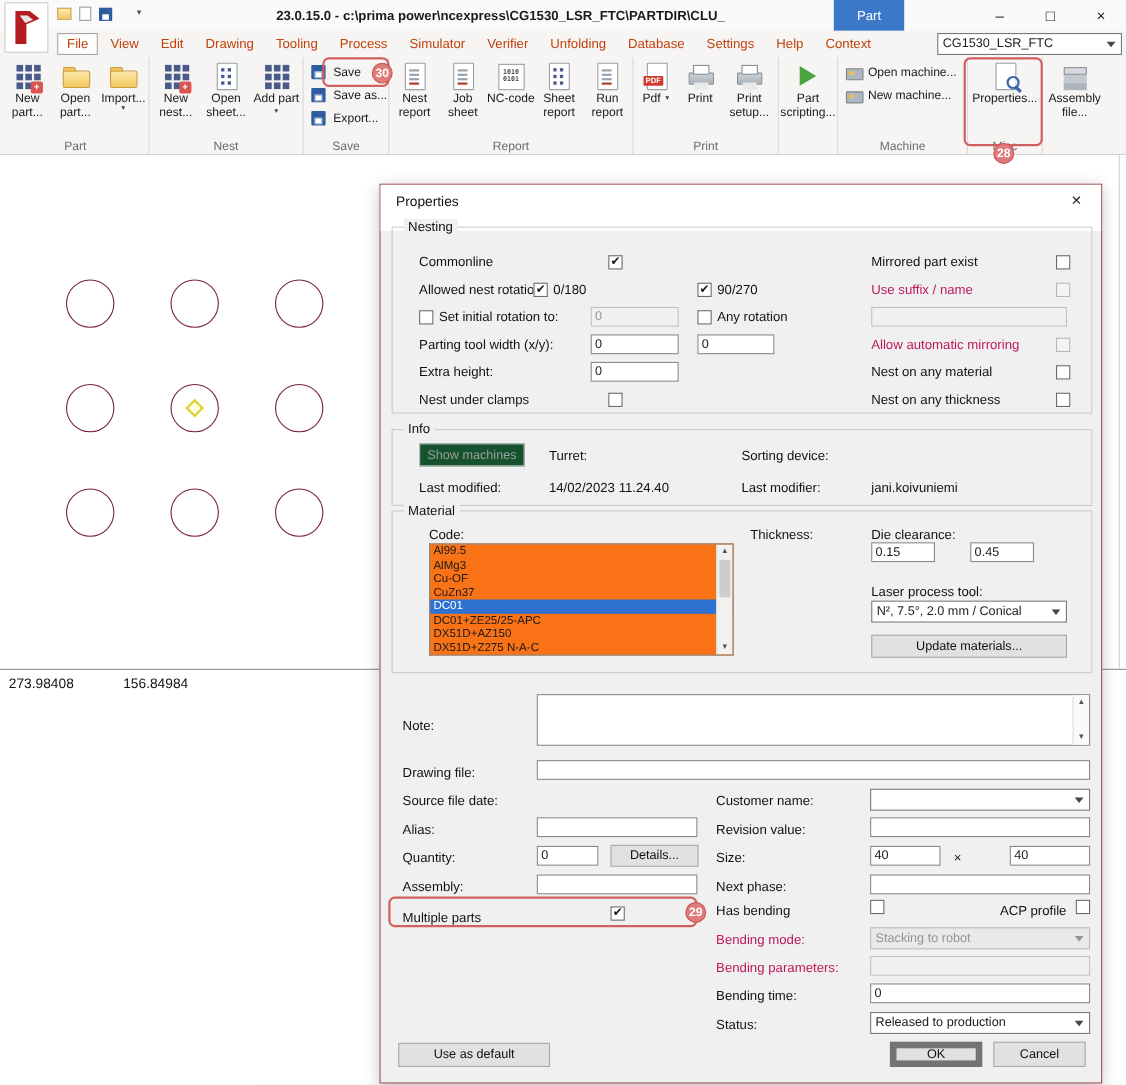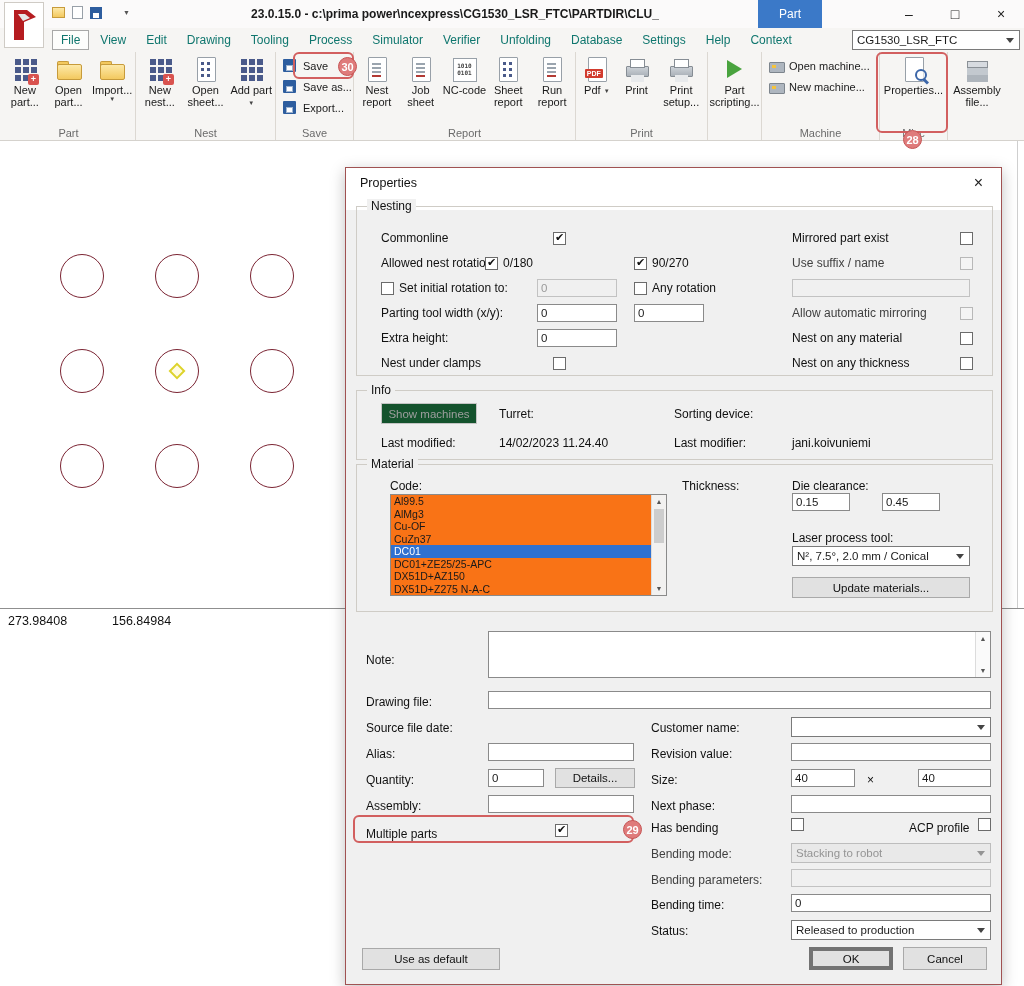--- a/index.html
+++ b/index.html
@@ -15,21 +15,21 @@
 .qa3{width:12px;height:12px;background:#2d5d9e;display:inline-block;position:relative}
 .qa3::after{content:"";position:absolute;left:3px;top:6px;width:6px;height:5px;background:#fff}
 .qacaret{font-size:7px;color:#555;margin-left:14px}
 #wtitle{position:absolute;left:230px;top:7px;width:450px;text-align:center;font-weight:600;font-size:12px;white-space:nowrap}
 #parttab{position:absolute;left:758px;top:0;width:64px;height:28px;background:#3b79c8;color:#fff;text-align:center;line-height:28px;font-size:12px}
 #wctrls{position:absolute;right:0;top:0;display:flex}
 .wbtn{width:46px;height:28px;text-align:center;line-height:28px;font-size:14px;color:#222}
 
 
 #menubar{position:absolute;left:0;top:28px;width:1024px;height:24px;background:#f6f5f3;display:flex;align-items:center;padding-left:52px;gap:2px}
-.mitem{padding:3px 9px;font-size:12px;color:#0f766e;white-space:nowrap}
+.mitem{padding:3px 9px;font-size:12px;color:#c2410c;white-space:nowrap}
 .mitem.active{border:1px solid #a8a8a8;background:#fdfdfc;padding:2px 8px}
 #machinecombo{position:absolute;right:4px;top:2px;width:168px;height:20px}
 
 
 #ribbon{position:absolute;left:0;top:52px;width:1024px;height:89px;background:#f6f5f3;border-bottom:1px solid #d5d2cd;display:flex;padding-left:2px}
 .rgroup{position:relative;height:100%;border-right:1px solid #dcd8d2;padding:1px 1px 13px;flex:none}
 .glabel{position:absolute;bottom:1px;left:0;right:0;text-align:center;font-size:11px;color:#6b6b6b}
 .bigrow{display:flex}
 .bbtn{display:flex;flex-direction:column;align-items:center;padding-top:3px}
 .blabel{font-size:11px;line-height:1.12;text-align:center;color:#1a1a1a;margin-top:2px;word-break:break-word}
@@ -72,29 +72,29 @@
 .coord{position:absolute;top:5px;font-size:12.5px;color:#111}
 
 
 #dlg{position:absolute;left:345px;top:167px;width:657px;height:818px;background:#f0f0f0;border:1px solid #a05252;box-shadow:0 4px 14px rgba(0,0,0,.25);z-index:10}
 #dlgtitlebar{position:absolute;left:0;top:0;width:100%;height:42px;background:#fff}
 #dlgtitle{position:absolute;left:14px;top:8px;font-size:12.5px;color:#111}
 #dlgclose{position:absolute;right:0;top:0;width:45px;height:30px;text-align:center;line-height:30px;font-size:16px;color:#222}
 .gbox{position:absolute;border:1px solid #cfccc6}
 .legend{position:absolute;top:-8px;left:10px;background:#f0f0f0;padding:0 4px;font-size:12px;color:#111;white-space:nowrap}
 .lbl{position:absolute;font-size:12px;line-height:14px;white-space:nowrap;color:#111}
-.gray{color:#404040}
+.gray{color:#be185d}
 .cb{position:absolute;width:13px;height:13px;background:#fff;border:1px solid #6b6b6b}
 .cb.checked::after{content:"✔";position:absolute;left:1px;top:-2px;font-size:11px;color:#111}
 .cb.dis{border-color:#b8b8b8;background:#f4f4f4}
 .tb{position:absolute;height:18px;background:#fff;border:1px solid #8a8a8a;font-size:11.5px;padding:0 3px;display:flex;align-items:center;white-space:nowrap;overflow:hidden}
 .tb.dis{background:#f0f0f0;border-color:#c2c2c2;color:#9a9a9a}
 .btn{position:absolute;background:#e1e1e1;border:1px solid #a9a9a9;font-size:11.5px;display:flex;align-items:center;justify-content:center;color:#111}
 .btn.dis{color:#9e9e9e;background:#14532d;border-color:#c4c4c4}
-.btn.primary{border:4px solid #737373}
+.btn.primary{border:6px solid #737373}
 .combo{position:absolute;height:20px;background:#fff;border:1px solid #7a7a7a;font-size:11.5px;display:flex;align-items:center;padding:0 20px 0 4px;white-space:nowrap;overflow:hidden}
 .combo .arr{position:absolute;right:5px;top:7px;width:0;height:0;border:4px solid transparent;border-top:5px solid #444}
 .combo.dis{background:#e9e9e9;color:#949494;border-color:#bdbdbd}
 .combo.dis .arr{border-top-color:#949494}
 .listbox{position:absolute;background:#f97316;border:1px solid #8a8a8a;overflow:hidden}
 .li{height:12.5px;line-height:12.5px;font-size:10.5px;padding-left:3px;white-space:nowrap;overflow:hidden}
 .li2{height:14.3px;line-height:14.3px;font-size:10.5px;padding-left:6px;white-space:nowrap}
 .sel{background:#2f71d0;color:#fff}
 .vscroll{position:absolute;right:0;top:0;bottom:0;width:15px;background:#f2f1f0;border-left:1px solid #dcdcdc;font-size:7px;color:#555;text-align:center}
 .vscroll .up{position:absolute;top:3px;left:0;right:0}

